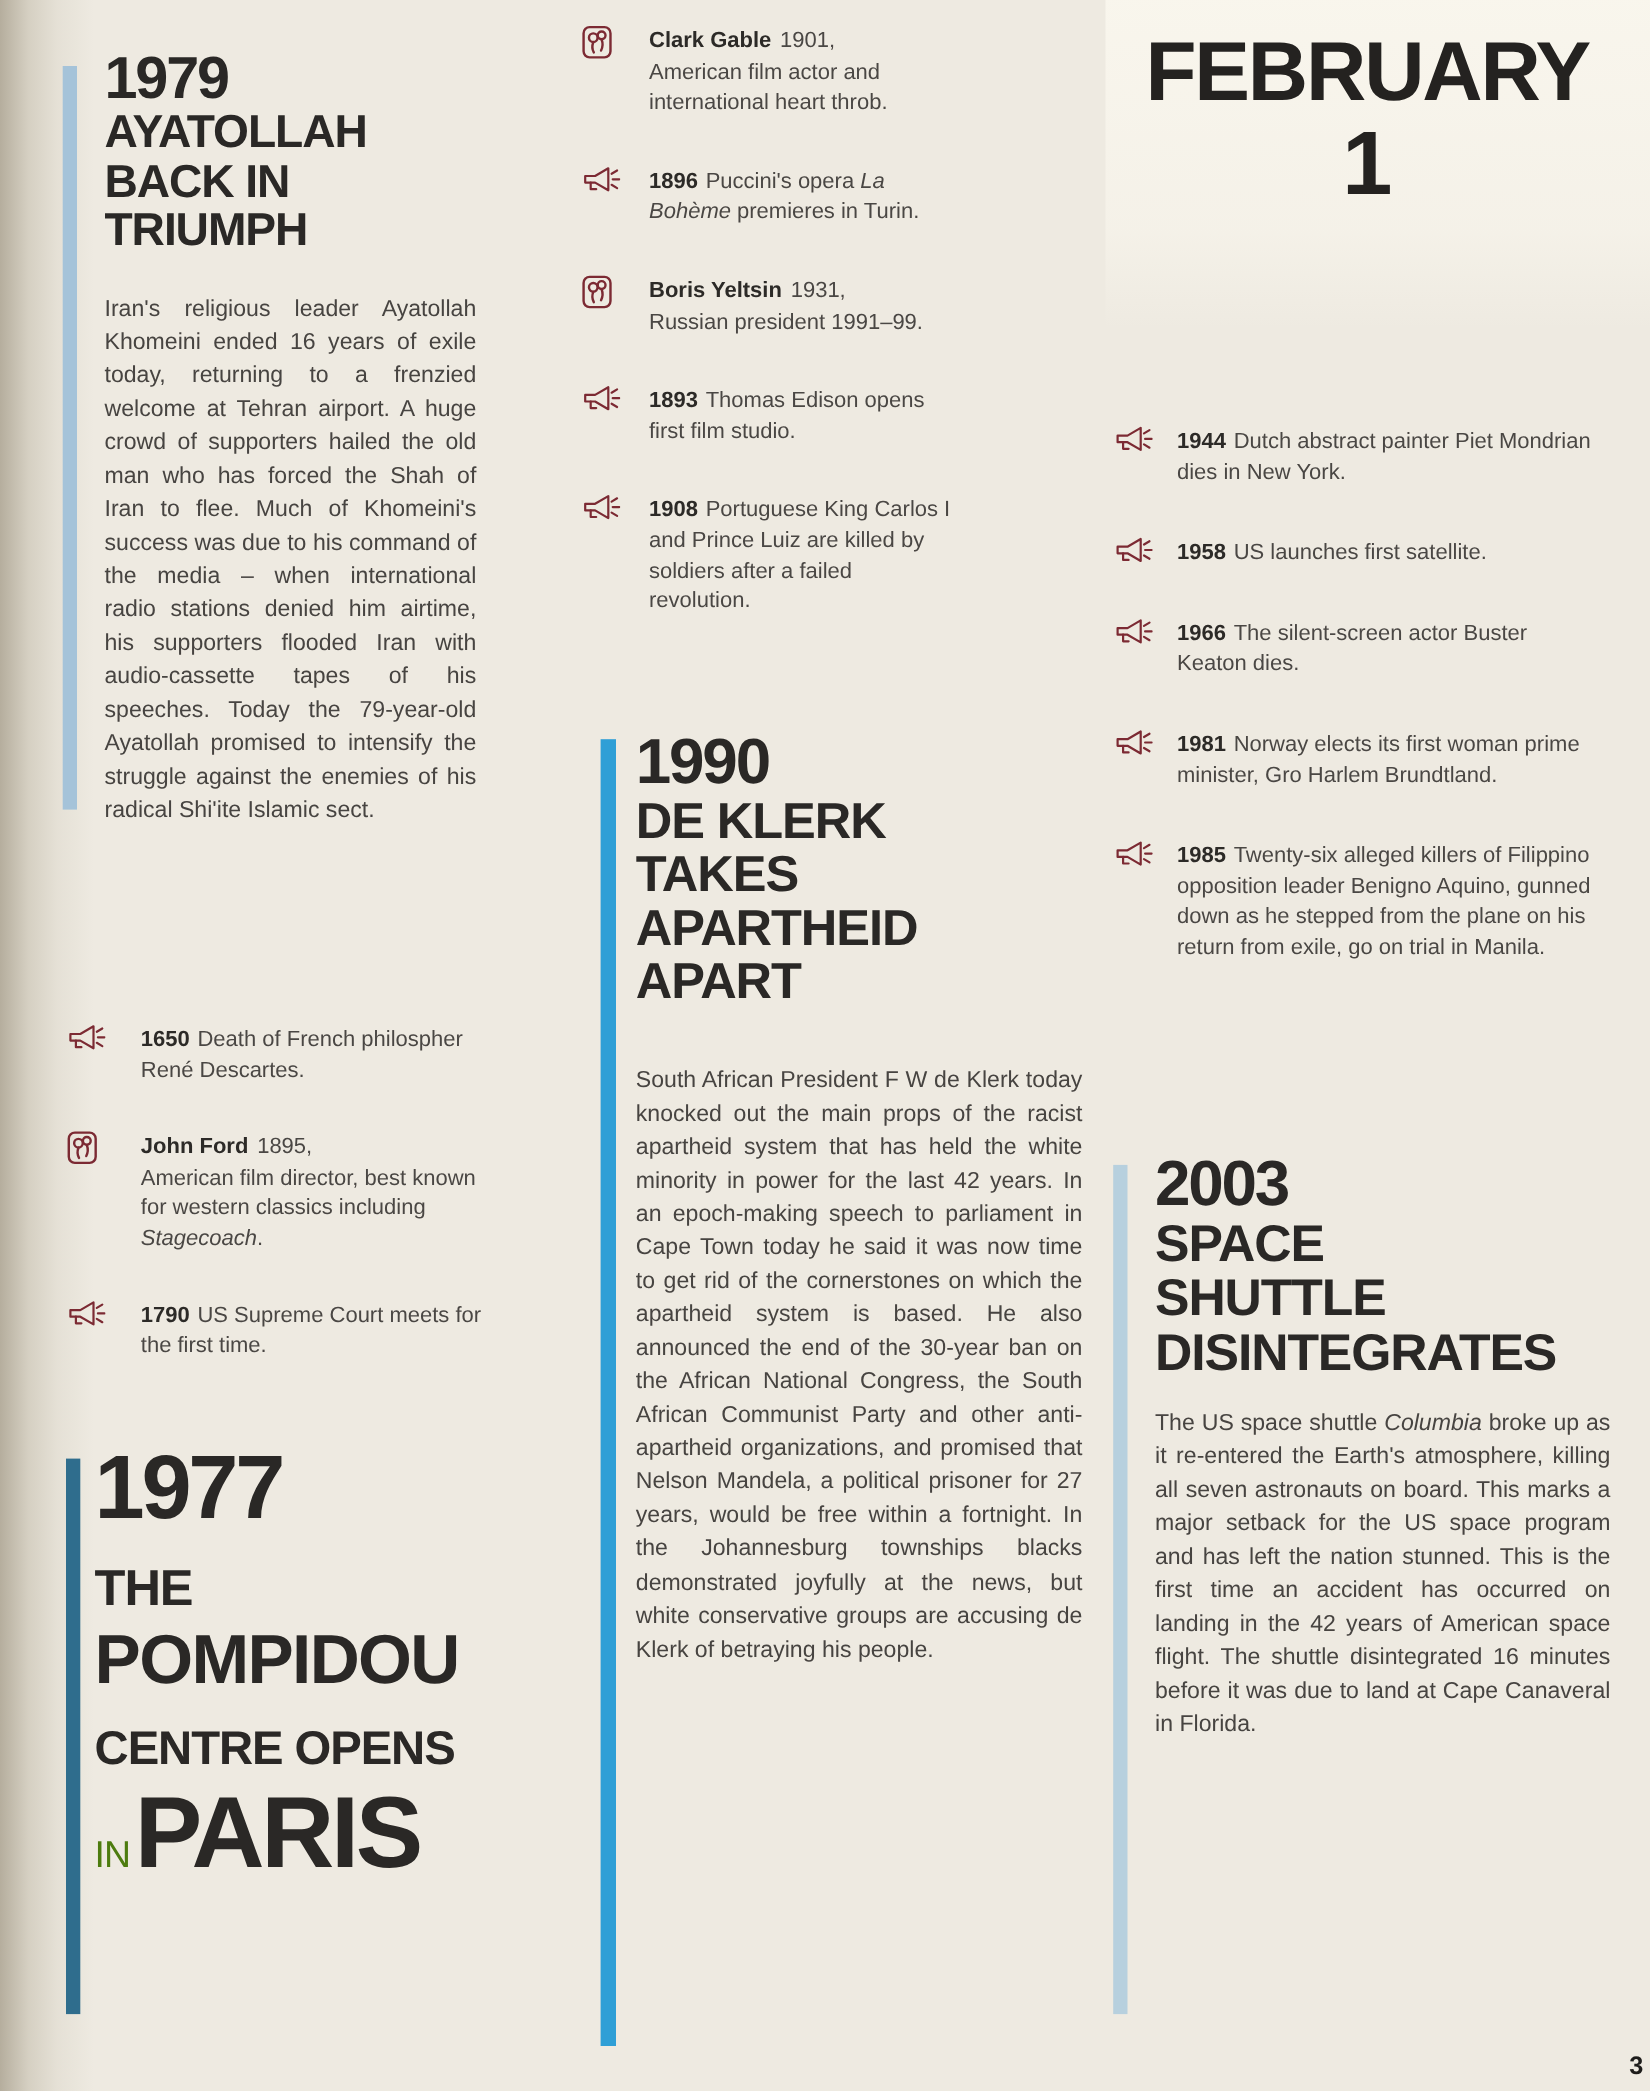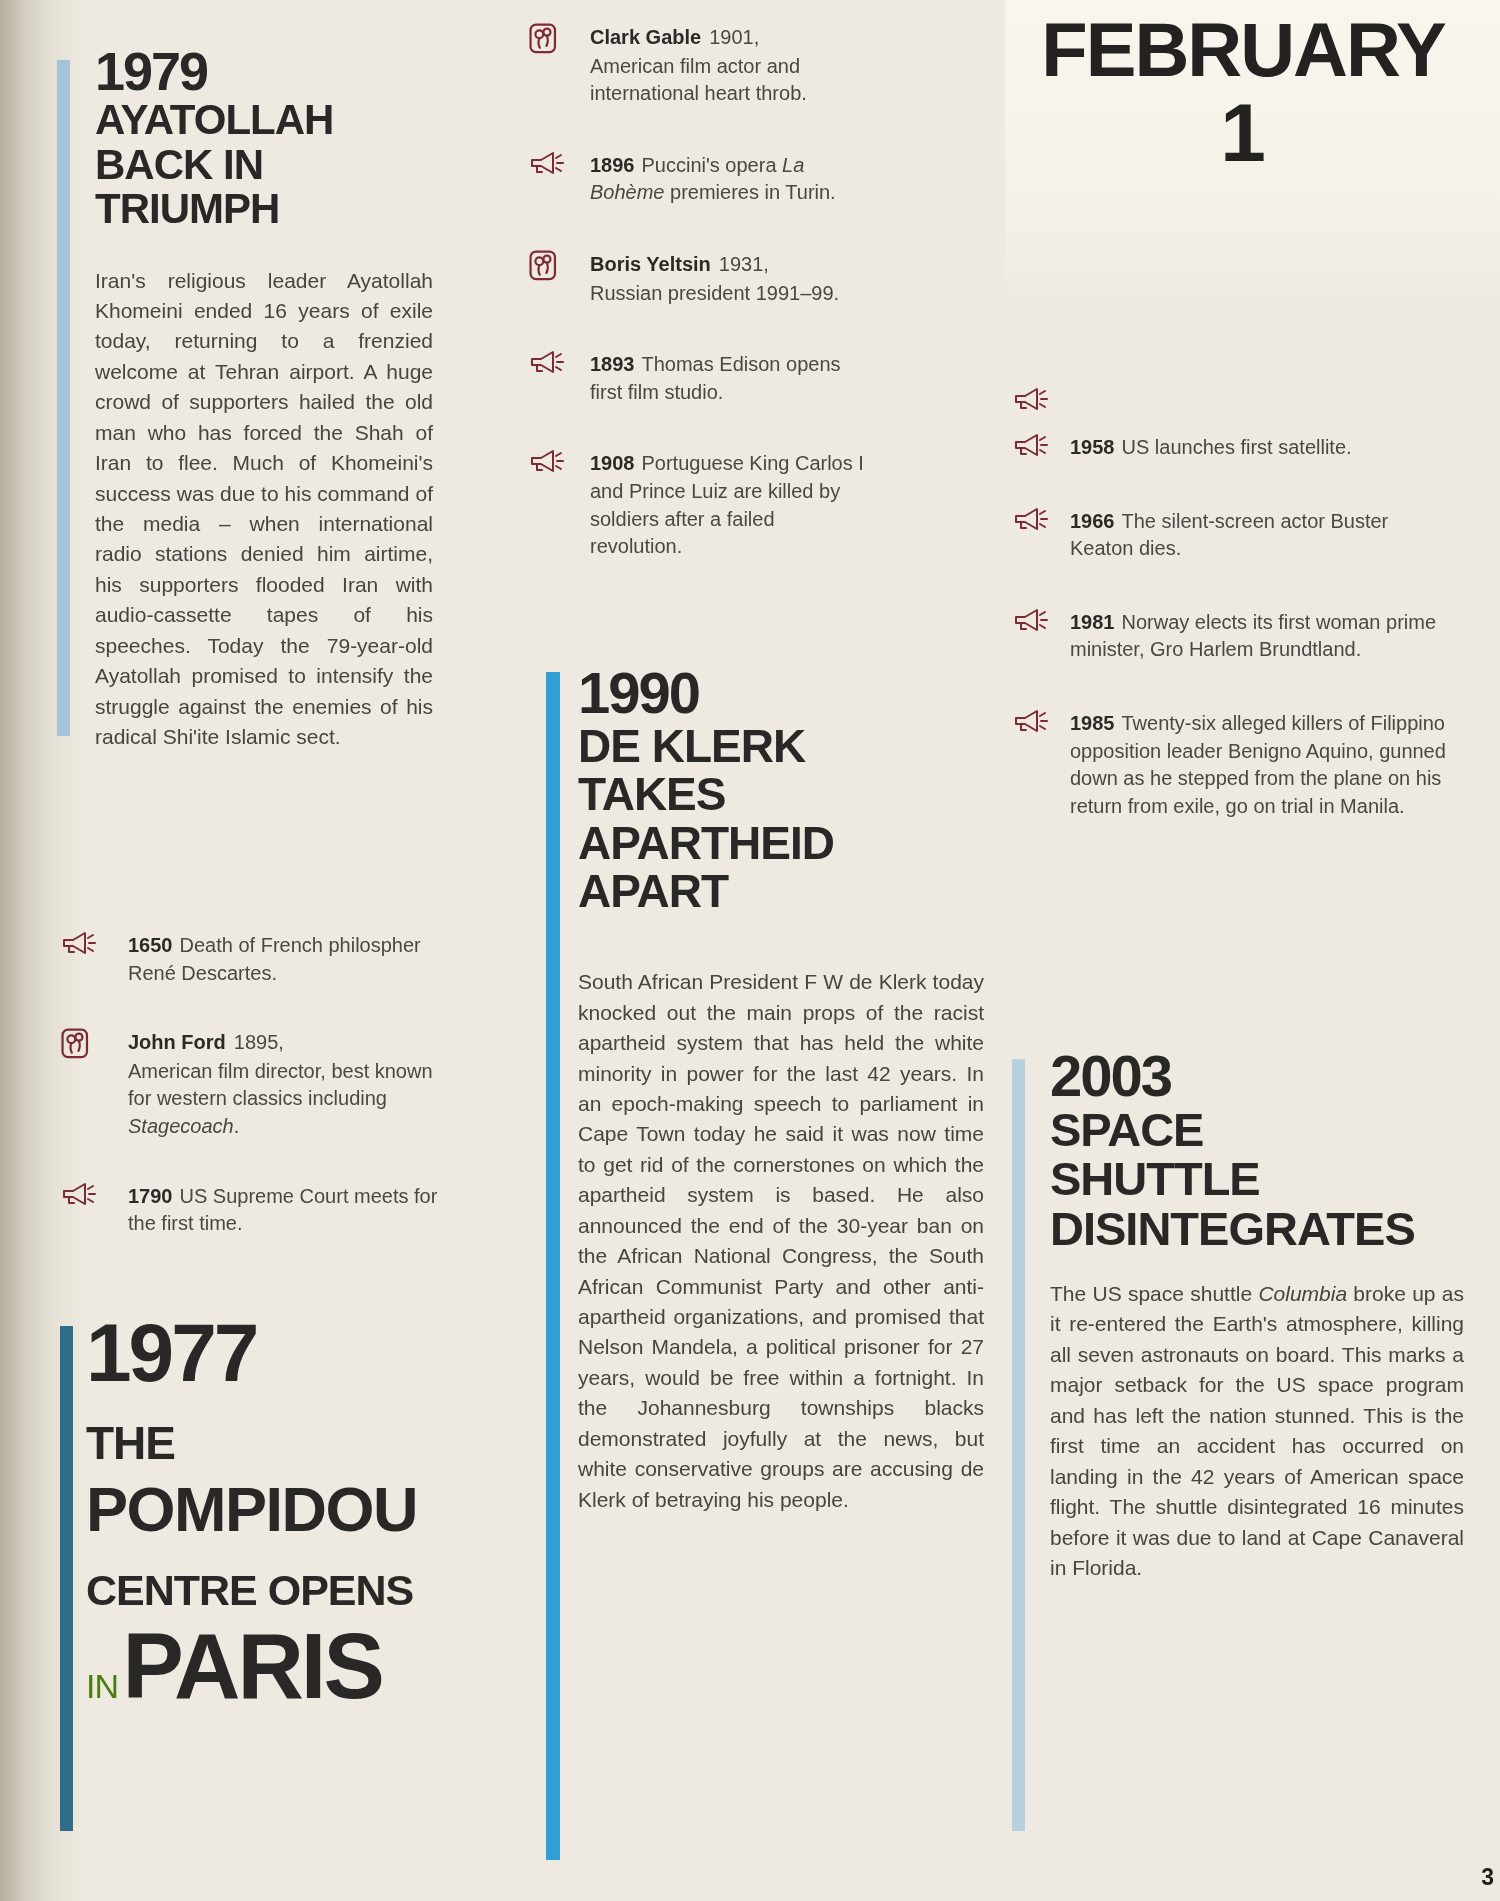--- a/index.html
+++ b/index.html
@@ -55,21 +55,21 @@
   .in77{font-size:34px;font-weight:400;letter-spacing:-1px;color:#4d7c0f;}
   .paris77{font-size:92px;font-weight:700;letter-spacing:-3px;color:#2a2826;}
   
   #art1990{position:absolute;left:546px;top:664px;width:446px;}
   #art1990 .vbar{left:0;top:8px;width:14px;height:1188px;background:#2f9fd6;}
   #art1990 .content{margin-left:32px;}
   .y90{font-size:58px;letter-spacing:-2px;line-height:1.0;}
   .t90{font-size:46px;letter-spacing:-1px;line-height:1.05;}
   #art1990 .article-body{margin-top:52px;width:406px;}
   
-  #pg-header{position:absolute;left:1012px;top:12px;width:462px;text-align:center;color:#242220;}
+  #pg-header{position:absolute;left:1012px;top:28px;width:462px;text-align:center;color:#242220;}
   .month{font-size:76px;font-weight:700;letter-spacing:-2px;line-height:1;}
   .day{font-size:82px;font-weight:700;line-height:1;margin-top:4px;}
   
   #art2003{position:absolute;left:1012px;top:1047px;width:458px;}
   #art2003 .vbar{left:0;top:12px;width:13px;height:772px;background:#b7d0de;}
   #art2003 .content{margin-left:38px;}
   .y03{font-size:58px;letter-spacing:-2px;line-height:1.0;}
   .t03{font-size:47px;letter-spacing:-1px;line-height:1.05;}
   #art2003 .article-body{margin-top:26px;width:414px;}
   
@@ -264,20 +264,21 @@
       <svg width="36" height="28" viewBox="0 0 36 28">
           <g fill="none" stroke="#7c2a33" stroke-width="2" stroke-linecap="round" stroke-linejoin="round">
             <path d="M4 10 L13 10 L25 3 L25 23 L13 16 L4 16 Z"></path>
             <path d="M9 16 L9 22 L14 22"></path>
             <path d="M28 8 L33 5"></path>
             <path d="M29 13 L35 13"></path>
             <path d="M28 18 L33 21"></path>
           </g>
         </svg>
     </span>
+    <p class="etext"><b class="eyear">1944</b><span><span>Dutch abstract painter Piet Mondrian dies in New York.</span></span></p>
   </div>
 
   <div class="event">
     <span class="icon-abs">
       <svg width="36" height="28" viewBox="0 0 36 28">
           <g fill="none" stroke="#7c2a33" stroke-width="2" stroke-linecap="round" stroke-linejoin="round">
             <path d="M4 10 L13 10 L25 3 L25 23 L13 16 L4 16 Z"></path>
             <path d="M9 16 L9 22 L14 22"></path>
             <path d="M28 8 L33 5"></path>
             <path d="M29 13 L35 13"></path>

